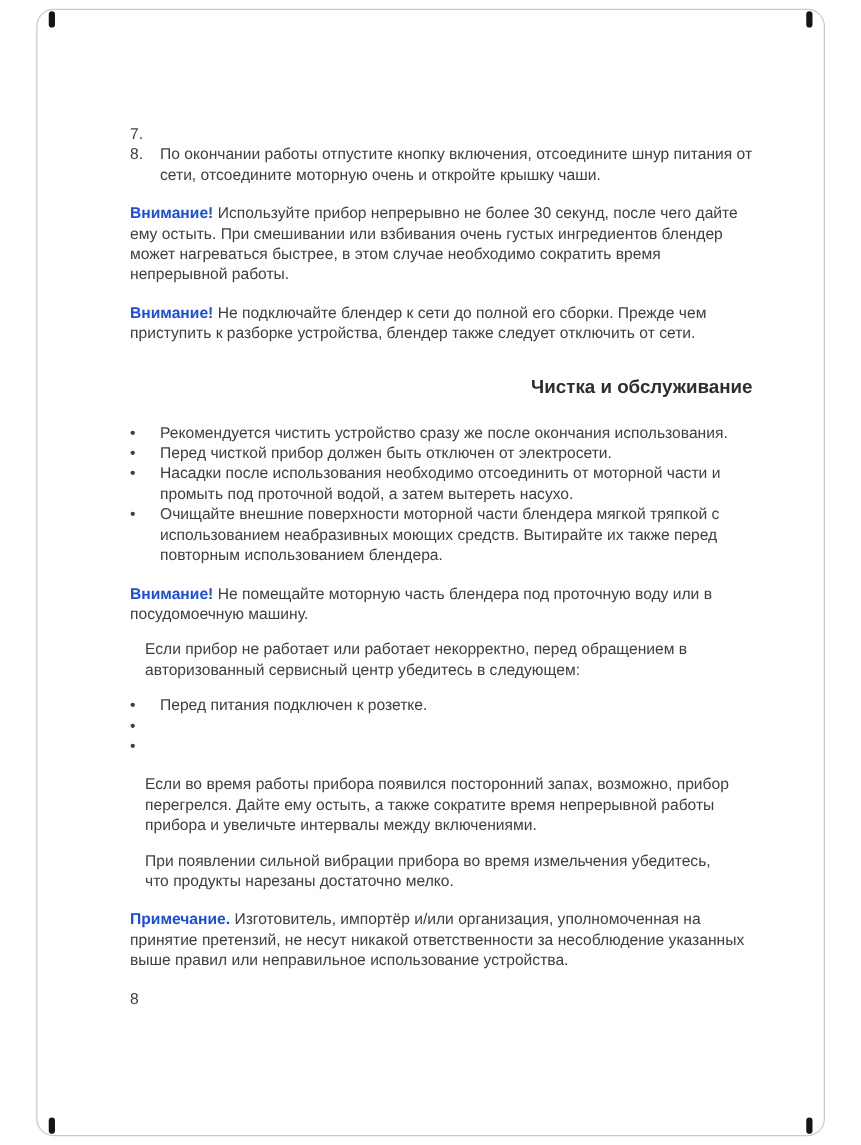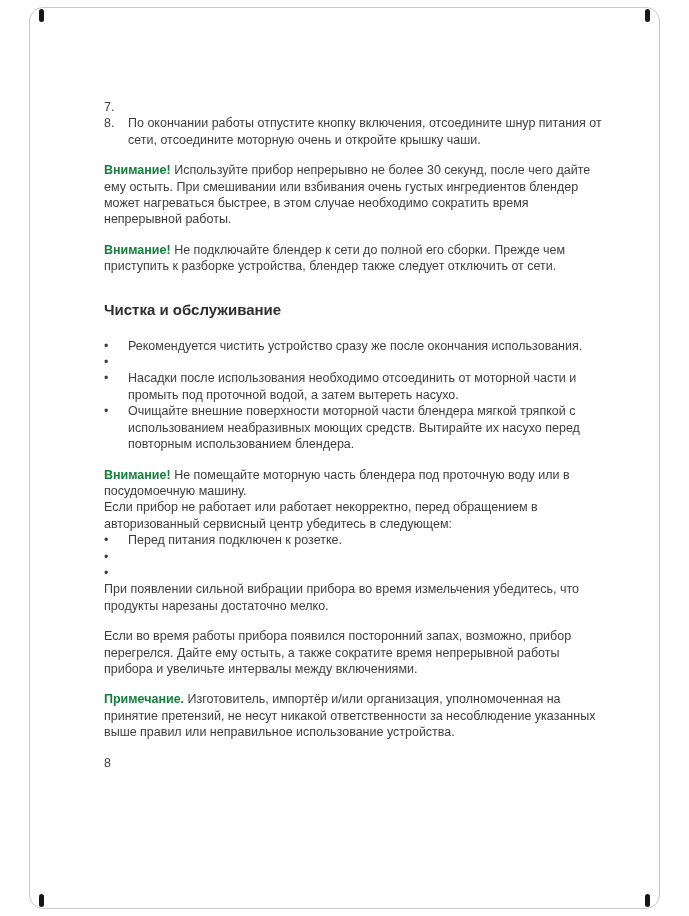--- a/index.html
+++ b/index.html
@@ -34,32 +34,33 @@
     position: absolute;
     left: 104px;
     top: 99px;
     width: 498px;
     font-size: 12.5px;
     line-height: 16.4px;
   }
   .num-item { display: flex; }
   .num-item .num { width: 24px; flex: 0 0 24px; }
   .para { margin: 14px 0 0 0; }
-  .para b, .lead { font-weight: 700; color: #15803d; }
+  .para b, .lead { font-weight: 700; color: #1d4ed8; }
   .heading {
     margin: 26px 0 19px 0;
     font-size: 15px;
     font-weight: 700;
     color: #2e2e2e;
     line-height: 18px;
+    text-align: right;
   }
   .bullets { margin: 0; }
   .bullet-item { display: flex; margin: 0; }
   .bullet-item .dot { width: 24px; flex: 0 0 24px; }
-  .tight { margin: 0; }
+  .tight { margin: 12px; }
   .gap-top { margin-top: 14px; }
   .page-num { margin-top: 14px; }
 </style>
 </head>
 <body>
 
 <div class="page">
 
   <div class="page-border"></div>
   <div class="tick tl"></div>
@@ -89,28 +90,29 @@
 
     <div class="heading">Чистка и обслуживание</div>
 
     <div class="bullets">
       <div class="bullet-item">
         <span class="dot">•</span>
         <span class="txt">Рекомендуется чистить устройство сразу же после окончания использования.</span>
       </div>
       <div class="bullet-item">
         <span class="dot">•</span>
+        <span class="txt">Перед чисткой прибор должен быть отключен от электросети.</span>
       </div>
       <div class="bullet-item">
         <span class="dot">•</span>
         <span class="txt">Насадки после использования необходимо отсоединить от моторной части и промыть под проточной водой, а затем вытереть насухо.</span>
       </div>
       <div class="bullet-item">
         <span class="dot">•</span>
-        <span class="txt">Очищайте внешние поверхности моторной части блендера мягкой тряпкой с использованием неабразивных моющих средств. Вытирайте их насухо перед повторным использованием блендера.</span>
+        <span class="txt">Очищайте внешние поверхности моторной части блендера мягкой тряпкой с использованием неабразивных моющих средств. Вытирайте их также перед повторным использованием блендера.</span>
       </div>
     </div>
 
     <p class="para">
       <b class="lead">Внимание!</b>
       <span>Не помещайте моторную часть блендера под проточную воду или в посудомоечную машину.</span>
     </p>
 
 
     <p class="tight">Если прибор не работает или работает некорректно, перед обращением в авторизованный сервисный центр убедитесь в следующем:</p>
@@ -121,22 +123,22 @@
         <span class="txt">Перед питания подключен к розетке.</span>
       </div>
       <div class="bullet-item">
         <span class="dot">•</span>
       </div>
       <div class="bullet-item">
         <span class="dot">•</span>
       </div>
     </div>
 
+    <p class="tight gap-top">Если во время работы прибора появился посторонний запах, возможно, прибор перегрелся. Дайте ему остыть, а также сократите время непрерывной работы прибора и увеличьте интервалы между включениями.</p>
     <p class="tight">При появлении сильной вибрации прибора во время измельчения убедитесь, что продукты нарезаны достаточно мелко.</p>
-    <p class="tight gap-top">Если во время работы прибора появился посторонний запах, возможно, прибор перегрелся. Дайте ему остыть, а также сократите время непрерывной работы прибора и увеличьте интервалы между включениями.</p>
 
 
     <p class="para">
       <b class="lead">Примечание.</b>
       <span>Изготовитель, импортёр и/или организация, уполномоченная на принятие претензий, не несут никакой ответственности за несоблюдение указанных выше правил или неправильное использование устройства.</span>
     </p>
 
     <div class="page-num">8</div>
 
   </div>

